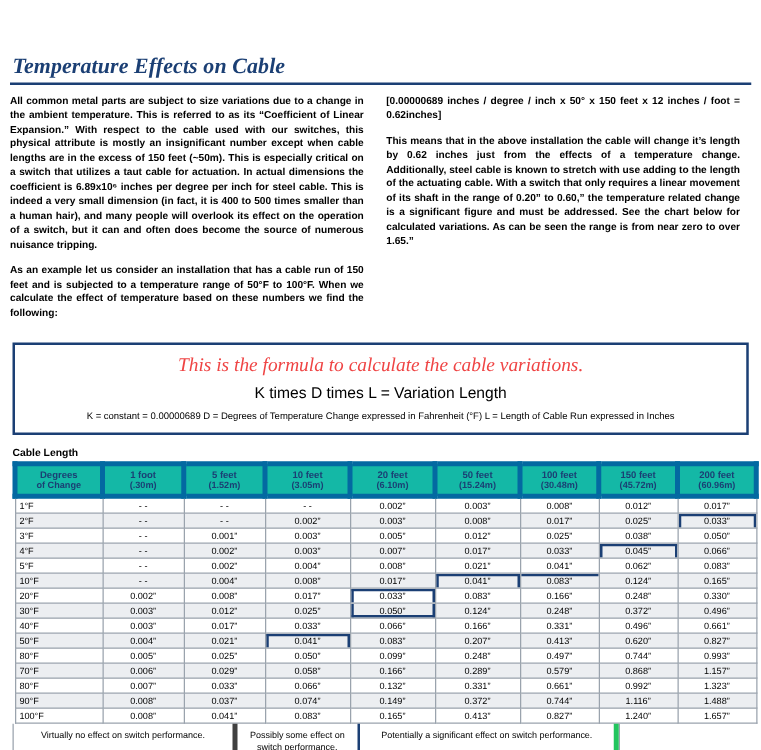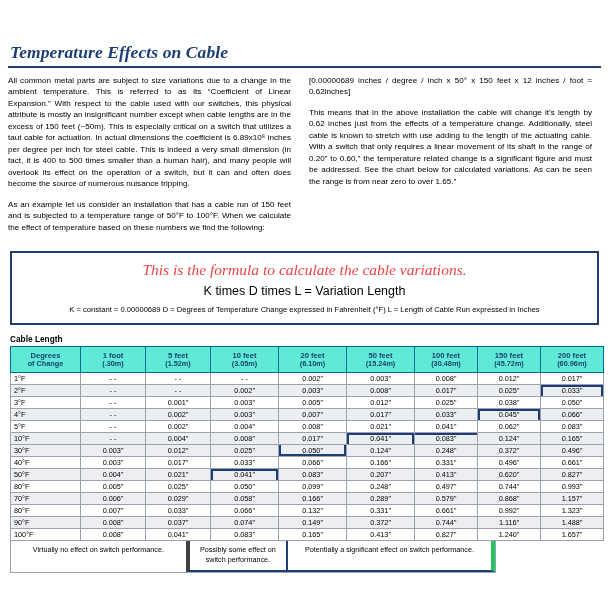--- a/index.html
+++ b/index.html
@@ -33,20 +33,21 @@
   }
   .rule {
     height: 2px;
     background: #1b3f74;
     margin: 0 0 7px 0;
   }
   .cols {
     display: flex;
     gap: 18px;
     align-items: flex-start;
+    font-weight: bold;
   }
   .col {
     width: 283px;
     font-size: 8.1px;
     line-height: 1.42;
     text-align: justify;
   }
   .col p {
     margin: 0 0 9px 0;
   }
@@ -87,27 +88,27 @@
     font-size: 7.3px;
     table-layout: fixed;
   }
   table.data th, table.data td {
     border: 1px solid #9aa3ad;
     padding: 1px 3px;
     height: 11px;
     box-sizing: border-box;
   }
   table.data thead th {
-    background: #5eead4;
+    background: #14b8a6;
     color: #1b3f74;
     font-weight: bold;
     font-size: 7.6px;
     text-align: center;
     height: 26px;
-    border: 1px solid #0369a1;
+    border: 4px solid #0369a1;
     line-height: 1.2;
   }
   table.data thead th.firstcol {
     text-align: center;
   }
   table.data th .sub {
     display: block;
     font-weight: bold;
     font-size: 7.3px;
   }
@@ -288,20 +289,31 @@
           <td class="deg">10°F</td>
           <td class="val">- -</td>
           <td class="val">0.004”</td>
           <td class="val">0.008”</td>
           <td class="val">0.017”</td>
           <td class="val hl-lrt">0.041”</td>
           <td class="val hl-top">0.083”</td>
           <td class="val">0.124”</td>
           <td class="val">0.165”</td>
         </tr>
+        <tr class="white">
+          <td class="deg">20°F</td>
+          <td class="val">0.002”</td>
+          <td class="val">0.008”</td>
+          <td class="val">0.017”</td>
+          <td class="val hl-lrt">0.033”</td>
+          <td class="val">0.083”</td>
+          <td class="val">0.166”</td>
+          <td class="val">0.248”</td>
+          <td class="val">0.330”</td>
+        </tr>
         <tr class="alt">
           <td class="deg">30°F</td>
           <td class="val">0.003”</td>
           <td class="val">0.012”</td>
           <td class="val">0.025”</td>
           <td class="val hl-lrb">0.050”</td>
           <td class="val">0.124”</td>
           <td class="val">0.248”</td>
           <td class="val">0.372”</td>
           <td class="val">0.496”</td>

